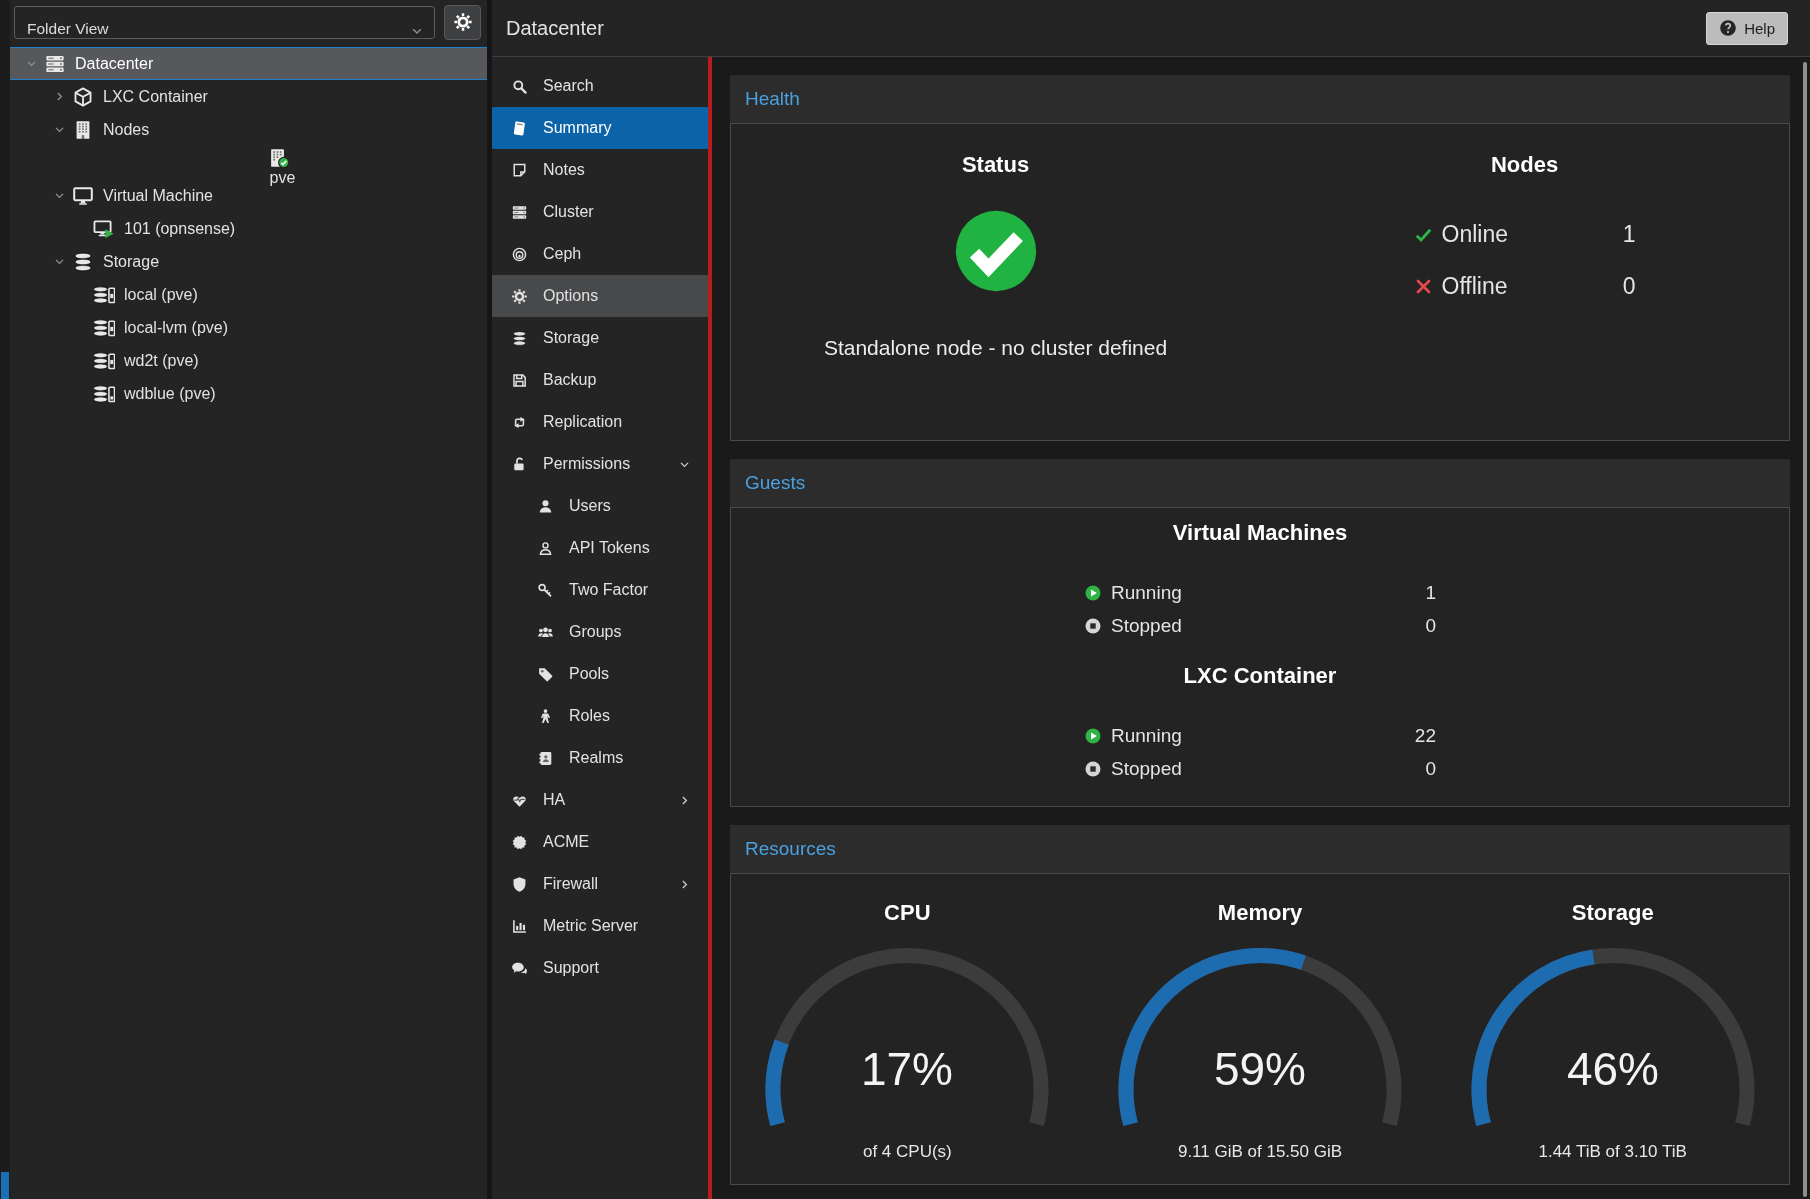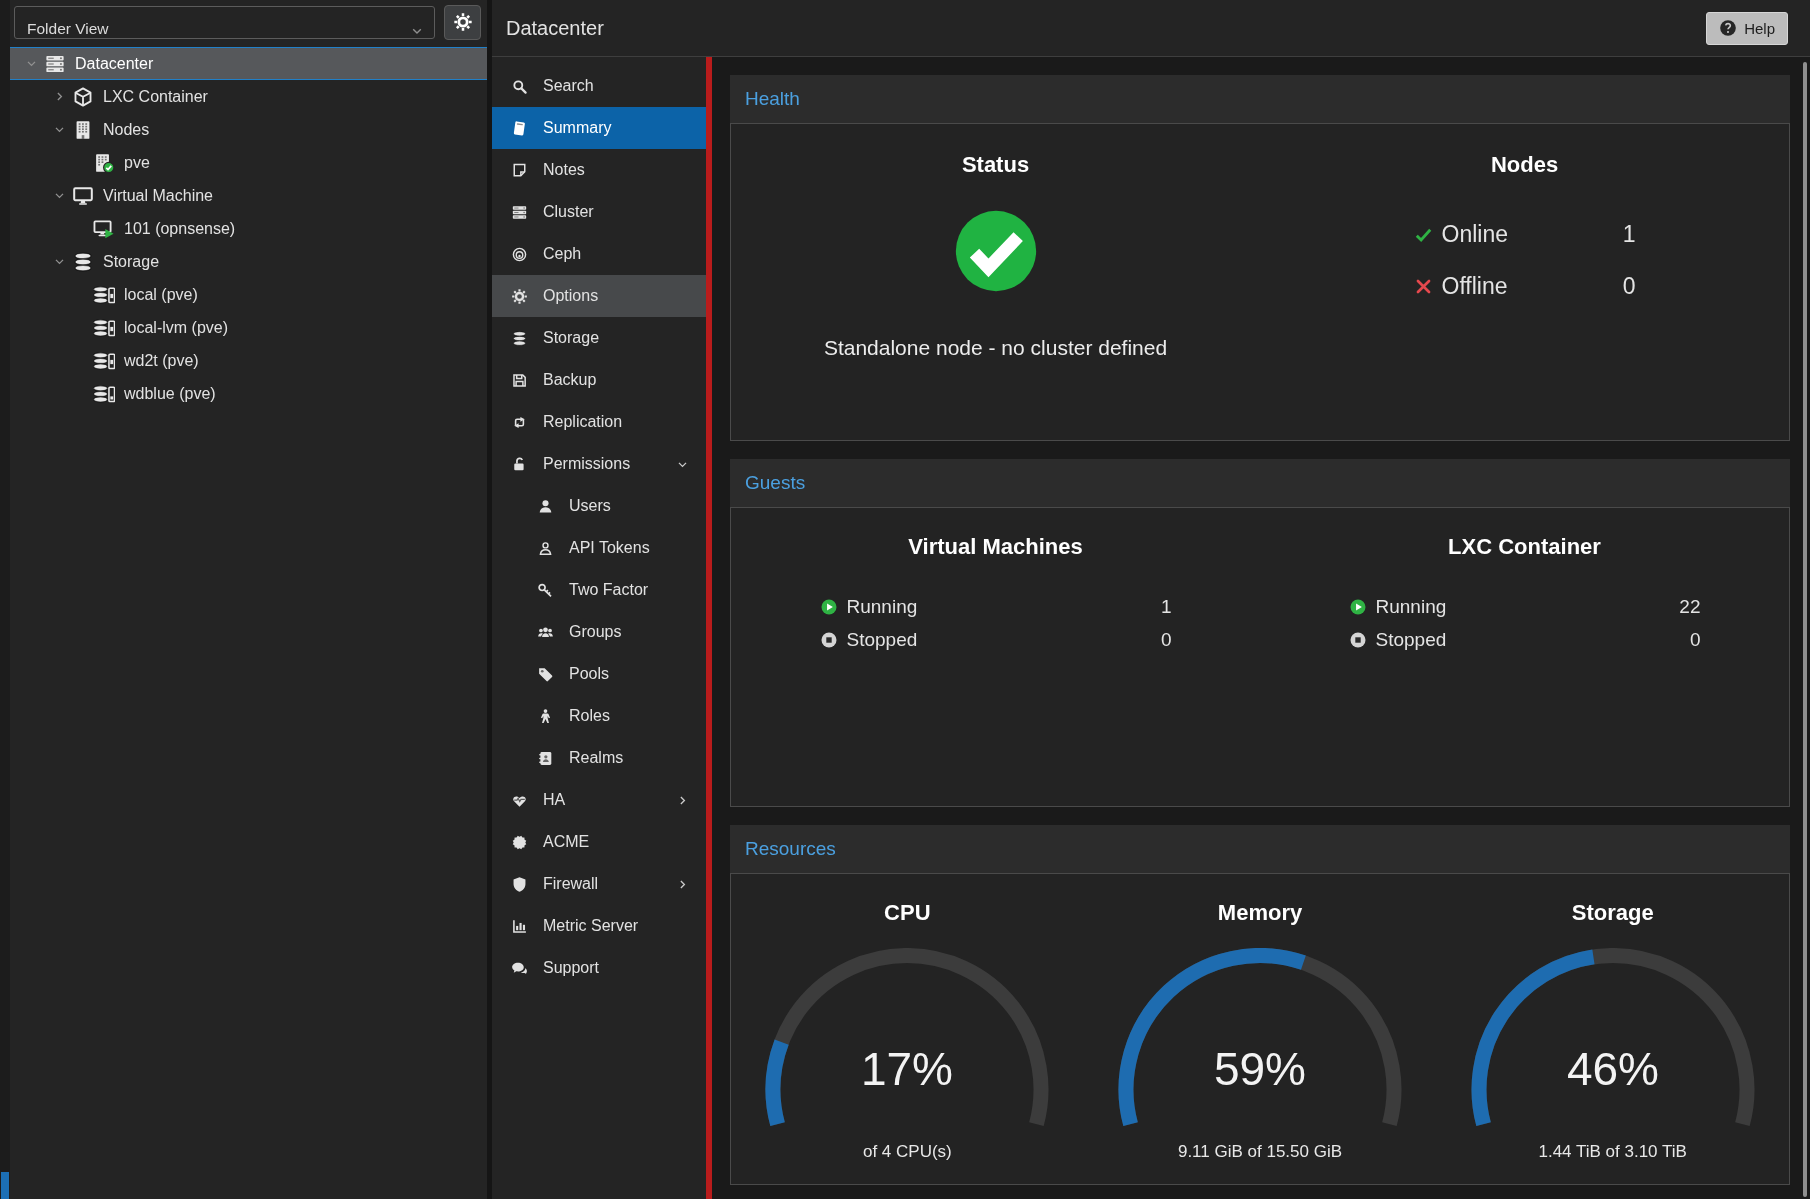--- a/index.html
+++ b/index.html
@@ -37,21 +37,21 @@
   .right { flex:1; display:flex; flex-direction:column; position:relative; background:#1a1a1a; min-width:0; }
   .topbar { height:57px; display:flex; align-items:center; justify-content:space-between;
     padding:0 22px 0 14px; background:#242424; border-bottom:1px solid #3e3e3e; flex-shrink:0; }
   .page-title { font-size:20px; color:#e2e2e2; }
   .help-btn { background:#bcbcbc; border:1px solid #d6d6d6; border-radius:3px; color:#1d1d1d;
     height:33px; padding:0 12px; display:flex; gap:7px; align-items:center; font-size:15px;
     font-family:inherit; cursor:pointer; }
   .right-body { flex:1; display:flex; min-height:0; }
 
   
-  .menu { width:220px; background:#242424; border-right:6px solid #b91c1c; padding-top:8px; flex-shrink:0; }
+  .menu { width:220px; background:#242424; border-right:4px solid #b91c1c; padding-top:8px; flex-shrink:0; }
   .menu-item { height:42px; display:flex; align-items:center; padding:0 14px 0 18px; font-size:16px;
     gap:14px; position:relative; color:#e2e2e2; cursor:pointer; }
   .menu-item .icon { width:19px; display:flex; align-items:center; justify-content:center; flex-shrink:0; }
   .menu-item.indent { padding-left:44px; }
   .menu-item.selected { background:#0c63a8; color:#fff; }
   .menu-item.hover { background:#47494b; }
   .menu-caret { position:absolute; right:17px; top:0; bottom:0; display:flex; align-items:center; color:#cccccc; }
 
   
   .content { flex:1; padding:18px 20px 0 18px; overflow:hidden; }
@@ -62,21 +62,21 @@
   .cols { display:flex; }
   .hcol, .gcol, .rcol { flex:1; text-align:center; }
   .health-body { min-height:318px; padding-top:28px; }
   .col-heading { font-size:22px; font-weight:bold; color:#ffffff; margin:0 0 30px; }
   .big-check { display:flex; justify-content:center; margin-top:4px; }
   .status-msg { margin-top:42px; font-size:21px; color:#ececec; }
   .kv { width:222px; margin:10px auto 0; }
   .kv-row { display:flex; align-items:center; height:52px; font-size:23px; }
   .kv-row .icon { display:flex; margin-right:9px; }
   .row-label { flex:1; text-align:left; }
-  .guests-body { min-height:300px; padding-top:26px; }
+  .guests-body { min-height:300px; padding-top:12px;flex-direction:column; }
   .grows { width:352px; margin:22px auto 0; }
   .grow { display:flex; align-items:center; height:33px; font-size:19px; }
   .grow .icon { display:flex; margin-right:9px; }
   .resources-body { min-height:312px; padding-top:26px; }
   .rcol .col-heading { margin-bottom:22px; }
   .gauge-wrap svg { display:block; margin:0 auto; }
   .gauge-percent { font-family:"Liberation Sans", sans-serif; font-size:46px; fill:#f3f3f3; }
   .gauge-detail { font-size:17px; color:#e8e8e8; margin-top:2px; }
 
   .content-scrollbar { position:absolute; right:3px; top:62px; bottom:2px; width:4px;
@@ -167,21 +167,21 @@
                   <rect x="14.5" y="10.2" width="2" height="1.8"></rect>
                   <rect x="7.3" y="13" width="2" height="1.8"></rect>
                   <rect x="10.9" y="13" width="2" height="1.8"></rect>
                   <rect x="14.5" y="13" width="2" height="1.8"></rect>
                   <rect x="10.6" y="17.6" width="2.8" height="4"></rect>
                 </g>
               </svg>
             </span>
             <span class="tree-label">Nodes</span>
           </div>
-          <div class="tree-row" style="padding-left: 68px;">
+          <div class="tree-row" style="padding-left: 68px; flex-direction: column;">
             <span class="expander" style="width: 12px;"></span>
             <span class="icon">
               <svg viewBox="0 0 24 24" width="22" height="22" fill="currentColor">
                 <g transform="translate(-1.6,0)">
                   <rect x="5" y="2.4" width="14" height="19.2" rx="1"></rect>
                   <g fill="rgba(0,0,0,.5)">
                     <rect x="7.3" y="4.6" width="2" height="1.8"></rect>
                     <rect x="10.9" y="4.6" width="2" height="1.8"></rect>
                     <rect x="14.5" y="4.6" width="2" height="1.8"></rect>
                     <rect x="7.3" y="7.4" width="2" height="1.8"></rect>

